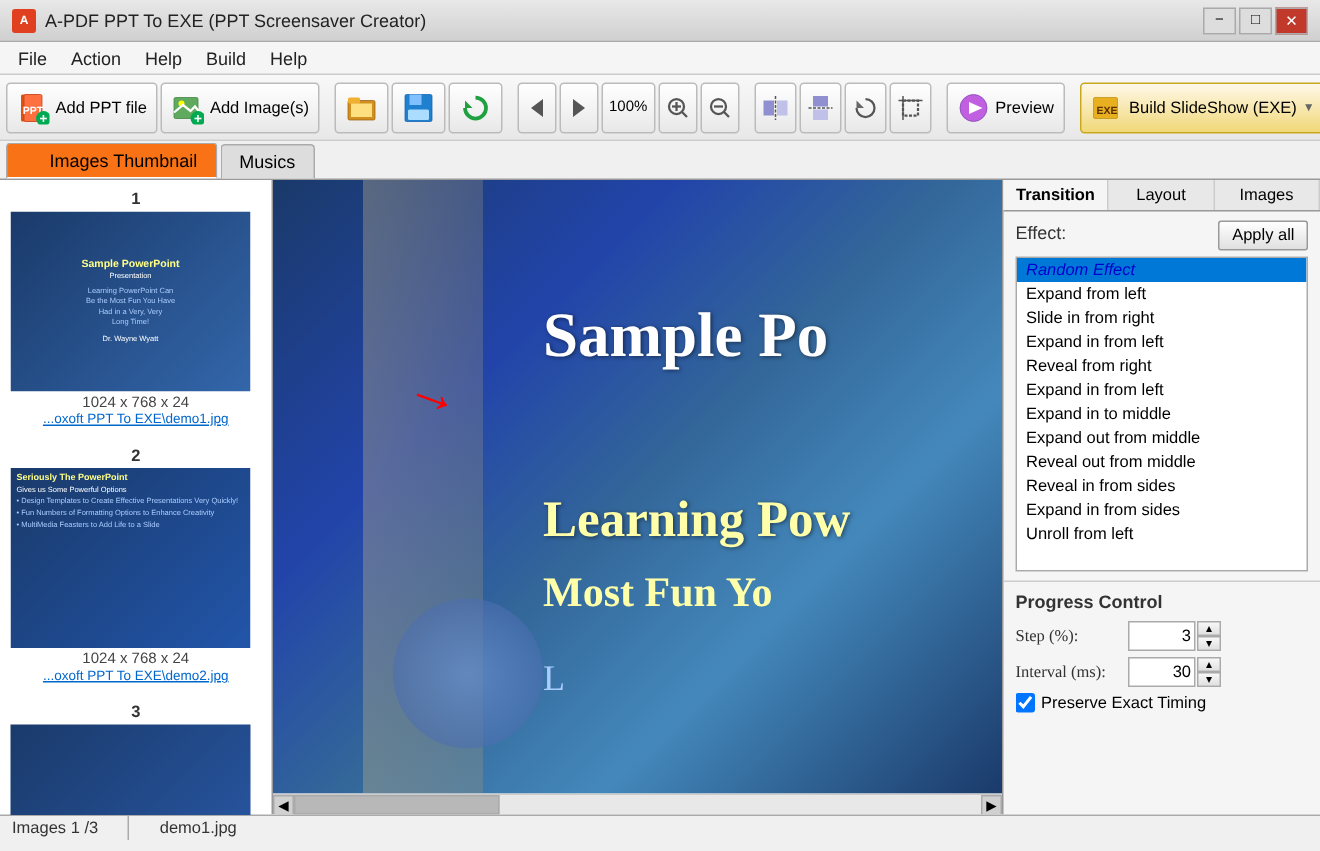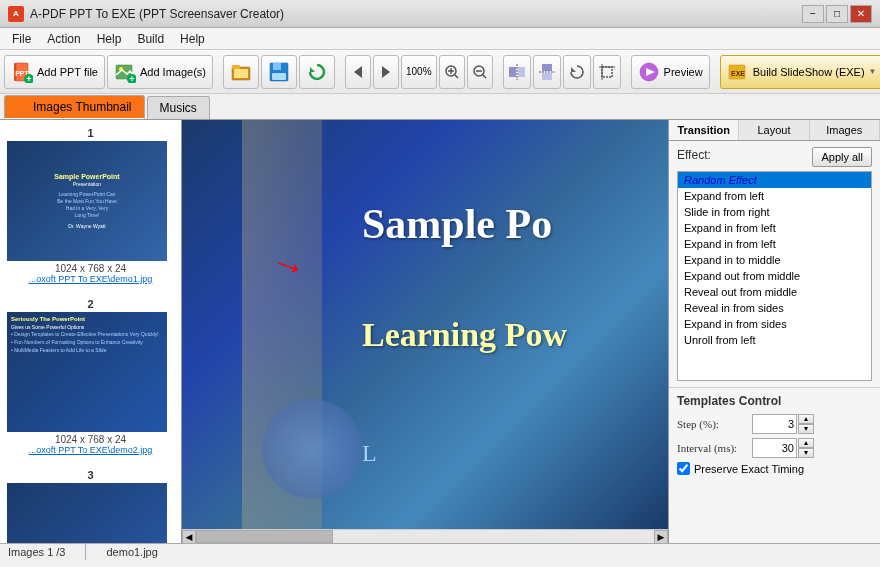--- a/index.html
+++ b/index.html
@@ -35,21 +35,21 @@
     .thumb-scroll { flex: 1; overflow-y: auto; padding: 4px; }
     .thumb-item { margin-bottom: 8px; cursor: pointer; border: 1px solid transparent; padding: 2px; }
     .thumb-img { width: 160px; height: 120px; background: linear-gradient(135deg, #1a3a6a 0%, #2a5a9a 40%, #4a8aaa 60%, #6aaacc 80%, #2244aa 100%); display: flex; align-items: center; justify-content: center; position: relative; overflow: hidden; font-size: 10px; }
     .thumb-label { text-align: center; font-size: 10px; color: #444; margin-top: 2px; }
     .thumb-label-path { text-align: center; font-size: 9px; color: #0066cc; text-decoration: underline; cursor: pointer; }
     .thumb-number { font-weight: bold; font-size: 11px; text-align: center; color: #333; margin-bottom: 2px; }
     .slide-content { width: 100%; height: 100%; background: linear-gradient(135deg, #1a3a6a 0%, #2244aa 30%, #336699 50%, #4488bb 70%, #1a3a6a 100%); position: relative; overflow: hidden; display: flex; flex-direction: column; align-items: flex-start; justify-content: flex-start; }
     .slide-stripe { position: absolute; top: 0; left: 60px; width: 80px; height: 100%; background: linear-gradient(to right, rgba(180,170,140,0.4), rgba(160,150,120,0.3)); }
     .slide-circle { position: absolute; bottom: 30px; left: 80px; width: 100px; height: 100px; background: radial-gradient(circle, rgba(100,140,200,0.8), rgba(60,90,160,0.5)); border-radius: 50%; }
     .slide-text-main { position: absolute; top: 80px; left: 180px; font-size: 42px; font-weight: bold; color: #ffffff; font-family: Georgia, serif; text-shadow: 1px 1px 3px rgba(0,0,0,0.5); }
-    .slide-text-sub { position: absolute; top: 196px; left: 180px; font-size: 34px; font-weight: bold; color: #ffffaa; font-family: Georgia, serif; text-shadow: 1px 1px 3px rgba(0,0,0,0.5); }
+    .slide-text-sub { position: absolute; top: 208px; left: 180px; font-size: 34px; font-weight: bold; color: #ffffaa; font-family: Georgia, serif; text-shadow: 1px 1px 3px rgba(0,0,0,0.5); }
     .slide-text-sub2 { position: absolute; top: 260px; left: 180px; font-size: 28px; font-weight: bold; color: #ffffaa; font-family: Georgia, serif; }
     .slide-text-sub3 { position: absolute; top: 320px; left: 180px; font-size: 24px; color: #aaccff; font-family: Georgia, serif; }
 
     
     .right-panel { width: 212px; background: #f5f5f5; border-left: 1px solid #999; display: flex; flex-direction: column; }
     .right-tabs { display: flex; border-bottom: 1px solid #999; background: #e8e8e8; }
     .right-tab { flex: 1; text-align: center; padding: 4px 2px; font-size: 11px; cursor: pointer; border-right: 1px solid #ccc; }
     .right-tab.active { background: #f5f5f5; font-weight: bold; }
 
     .panel-section { padding: 6px 8px; }
@@ -310,20 +310,21 @@
 
       <div class="slide-preview-container">
         <div class="slide-area">
           <div class="slide-content">
             <div class="slide-stripe"></div>
             <div class="slide-circle"></div>
             <div class="slide-text-main">Sample Po</div>
 
             <div style="position:absolute;top:120px;left:90px;color:red;font-size:36px;transform:rotate(20deg);font-weight:bold;">→</div>
             <div class="slide-text-sub">Learning Pow</div>
+            <div class="slide-text-sub2">Most Fun Yo</div>
             <div class="slide-text-sub3">L</div>
           </div>
         </div>
 
         <div style="height:14px;background:#e8e8e8;border-top:1px solid #ccc;display:flex;align-items:center;">
           <div style="width:14px;height:14px;background:#d0d0d0;border:1px solid #aaa;display:flex;align-items:center;justify-content:center;font-size:9px;cursor:pointer;">◀</div>
           <div style="flex:1;height:100%;position:relative;">
             <div style="position:absolute;left:0;width:30%;height:100%;background:#b8b8b8;border:1px solid #aaa;"></div>
           </div>
           <div style="width:14px;height:14px;background:#d0d0d0;border:1px solid #aaa;display:flex;align-items:center;justify-content:center;font-size:9px;cursor:pointer;">▶</div>
@@ -340,32 +341,33 @@
         <div class="panel-section">
           <div style="display:flex;align-items:center;justify-content:space-between;margin-bottom:4px;">
             <span class="panel-label">Effect:</span>
             <button class="apply-all-btn">Apply all</button>
           </div>
           <div class="effect-list" id="effectList">
           <div class="effect-item special selected">Random Effect</div>
               <div class="effect-item">Expand from left</div>
               <div class="effect-item">Slide in from right</div>
               <div class="effect-item">Expand in from left</div>
+              <div class="effect-item">Reveal from right</div>
               <div class="effect-item">Expand in from left</div>
               <div class="effect-item">Expand in to middle</div>
               <div class="effect-item">Expand out from middle</div>
               <div class="effect-item">Reveal out from middle</div>
               <div class="effect-item">Reveal in from sides</div>
               <div class="effect-item">Expand in from sides</div>
               <div class="effect-item">Unroll from left</div>
             </div>
         </div>
 
         <div class="progress-section">
-          <div class="progress-title">Templates Control</div>
+          <div class="progress-title">Progress Control</div>
           <div class="field-row">
             <span class="field-label">Step (%):</span>
             <div class="spin-input">
               <input type="text" value="3" style="">
               <div class="spin-btns">
                 <div class="spin-btn">▴</div>
                 <div class="spin-btn">▾</div>
               </div>
             </div>
           </div>

